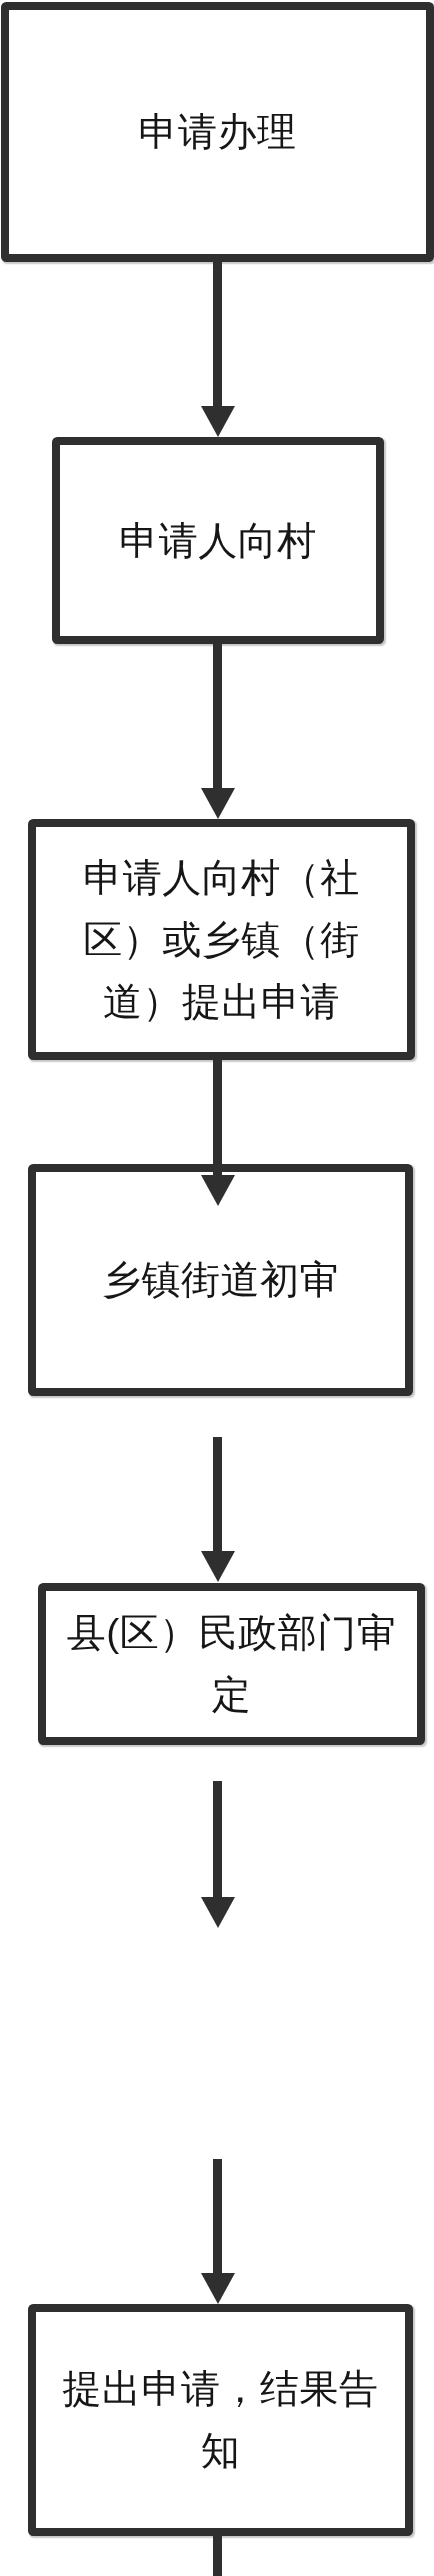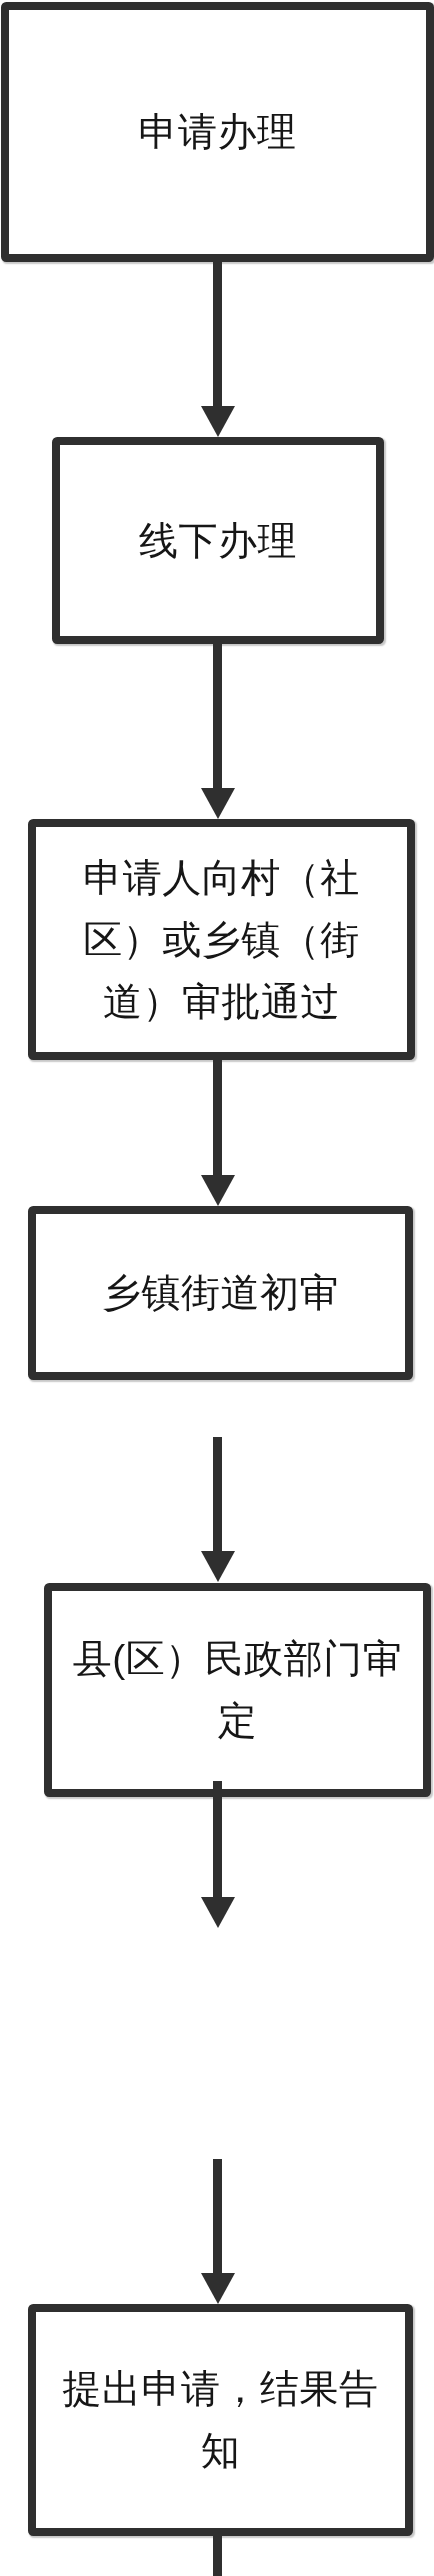--- a/index.html
+++ b/index.html
@@ -60,34 +60,34 @@
 </head>
 <body>
 
 <div id="canvas">
 
   <div class="box" style="left:1px;top:1.5px;width:433px;height:260px">
     <span class="label">申请办理</span>
   </div>
 
   <div class="box" style="left:52px;top:437px;width:332px;height:207px">
-    <span class="label">线下办理</span>
+    <span class="label">申请人向村</span>
   </div>
 
   <div class="box" style="left:28px;top:819px;width:387px;height:241px">
     <span class="label">申请人向村（社
 区）或乡镇（街
-道）审批通过</span>
+道）提出申请</span>
   </div>
 
-  <div class="box" style="left:28px;top:1206px;width:385px;height:174px">
+  <div class="box" style="left:28px;top:1164px;width:385px;height:232px">
     <span class="label">乡镇街道初审</span>
   </div>
 
-  <div class="box" style="left:44px;top:1583px;width:387px;height:214px">
+  <div class="box" style="left:38px;top:1583px;width:387px;height:162px">
     <span class="label">县(区）民政部门审
 定</span>
   </div>
 
 
   <div class="box" style="left:28px;top:2304px;width:385px;height:232px">
     <span class="label">提出申请，结果告
 知</span>
   </div>
 

